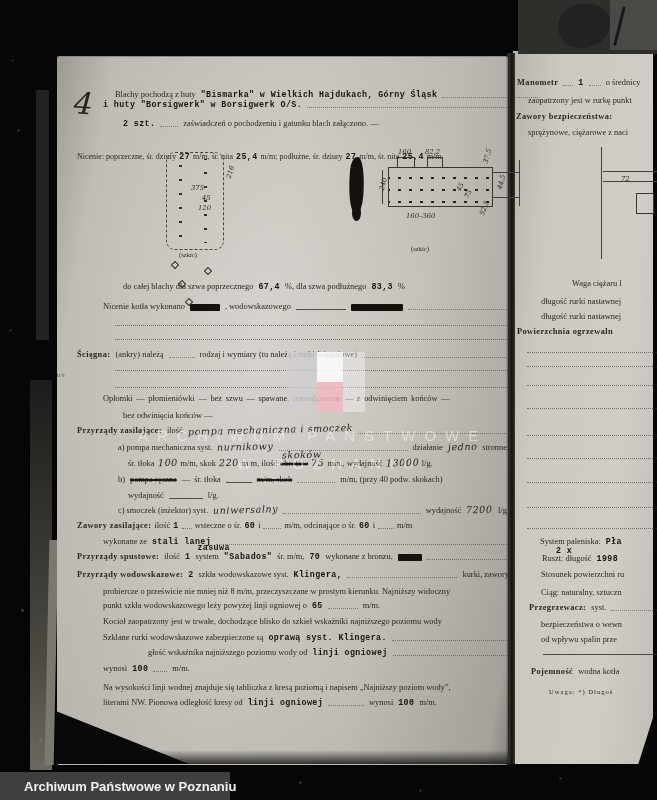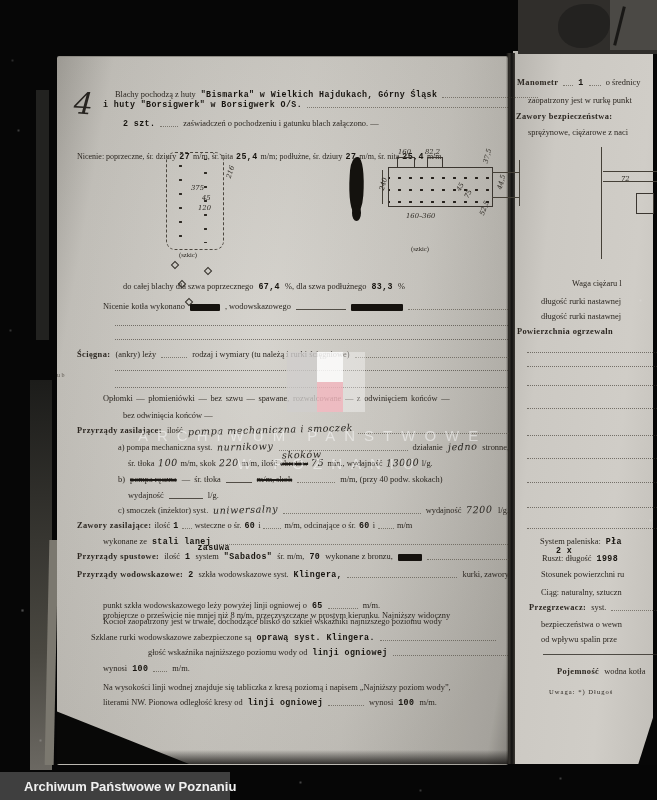--- a/index.html
+++ b/index.html
@@ -186,21 +186,21 @@
     <span class="red" style="width:30px;"></span>
     <span>, wodowskazowego</span>
     <span class="dash" style="width:50px;"></span>
     <span class="red" style="width:52px;"></span>
     <span class="fill"></span>
   </div>
   <div class="rule" style="left:115px;top:325px;width:393px;"></div>
   <div class="rule" style="left:115px;top:339px;width:393px;"></div>
   <div class="ln" style="left:77px;top:350px;width:432px;align-items:flex-end;">
     <span class="b">Ścięgna:</span>
-    <span>(ankry) leży</span>
+    <span>(ankry) należą</span>
     <span class="fw" style="width:26px;"></span>
     <span>rodzaj i wymiary (tu należą i rurki ścięgniowe)</span>
     <span class="fill"></span>
   </div>
   <div class="rule" style="left:115px;top:370px;width:393px;"></div>
   <div class="rule" style="left:115px;top:387px;width:393px;"></div>
 
   <div class="ln" style="left:103px;top:394px;width:405px;word-spacing:1.5px;">
     <span>Opłomki — płomieniówki — bez szwu — spawane, rozwalcowane — z odwinięciem końców —</span>
   </div>
@@ -292,33 +292,33 @@
   </div>
 
   <div class="ln" style="left:77px;top:570px;width:432px;">
     <span class="b">Przyrządy wodowskazowe:</span>
     <span class="t">2</span>
     <span>szkła wodowskazowe syst.</span>
     <span class="t">Klingera,</span>
     <span class="fill"></span>
     <span>kurki, zawory</span>
   </div>
-  <div class="ln" style="left:103px;top:587px;width:410px;margin-top:24px;">
+  <div class="ln" style="left:103px;top:587px;width:410px;">
     <span>probiercze o prześwicie nie mniej niż 8 m/m, przeczyszczane w prostym kierunku. Najniższy widoczny</span>
   </div>
   <div class="ln" style="left:103px;top:601px;width:330px;">
     <span>punkt szkła wodowskazowego leży powyżej linji ogniowej o</span>
     <span class="t">65</span>
     <span class="fw" style="width:30px;"></span>
     <span>m/m.</span>
   </div>
   <div class="ln" style="left:103px;top:617px;width:410px;">
     <span>Kocioł zaopatrzony jest w trwałe, dochodzące blisko do szkieł wskaźniki najniższego poziomu wody</span>
   </div>
-  <div class="ln" style="left:91px;top:633px;width:405px;">
+  <div class="ln" style="left:103px;top:633px;width:405px;">
     <span>Szklane rurki wodowskazowe zabezpieczone są</span>
     <span class="t">oprawą syst. Klingera.</span>
     <span class="fill"></span>
   </div>
   <div class="ln" style="left:148px;top:648px;width:360px;">
     <span>głość wskaźnika najniższego poziomu wody od</span>
     <span class="t">linji ogniowej</span>
     <span class="fill"></span>
   </div>
   <div class="ln" style="left:103px;top:664px;width:150px;">
@@ -383,21 +383,21 @@
   <div class="ln" style="left:541px;top:570px;"><span>Stosunek powierzchni ru</span></div>
   <div class="ln" style="left:541px;top:588px;"><span>Ciąg: naturalny, sztuczn</span></div>
   <div class="ln" style="left:529px;top:603px;width:128px;">
     <span class="b">Przegrzewacz:</span>
     <span>syst.</span>
     <span class="fill"></span>
   </div>
   <div class="ln" style="left:541px;top:620px;"><span>bezpieczeństwa o wewn</span></div>
   <div class="ln" style="left:541px;top:635px;"><span>od wpływu spalin prze</span></div>
   <div class="solidrule" style="left:543px;top:654px;width:114px;"></div>
-  <div class="ln" style="left:557px;top:667px;">
+  <div class="ln" style="left:531px;top:667px;">
     <span class="b">Pojemność</span>
     <span>wodna kotła</span>
   </div>
   <div class="ln sm" style="left:549px;top:687px;letter-spacing:1px;"><span>Uwaga: *) Długoś</span></div>
 
   <div class="wm-logo">
     <div class="c1"></div>
     <div class="c2">
         <div class="w"></div>
         <div class="p"></div>

